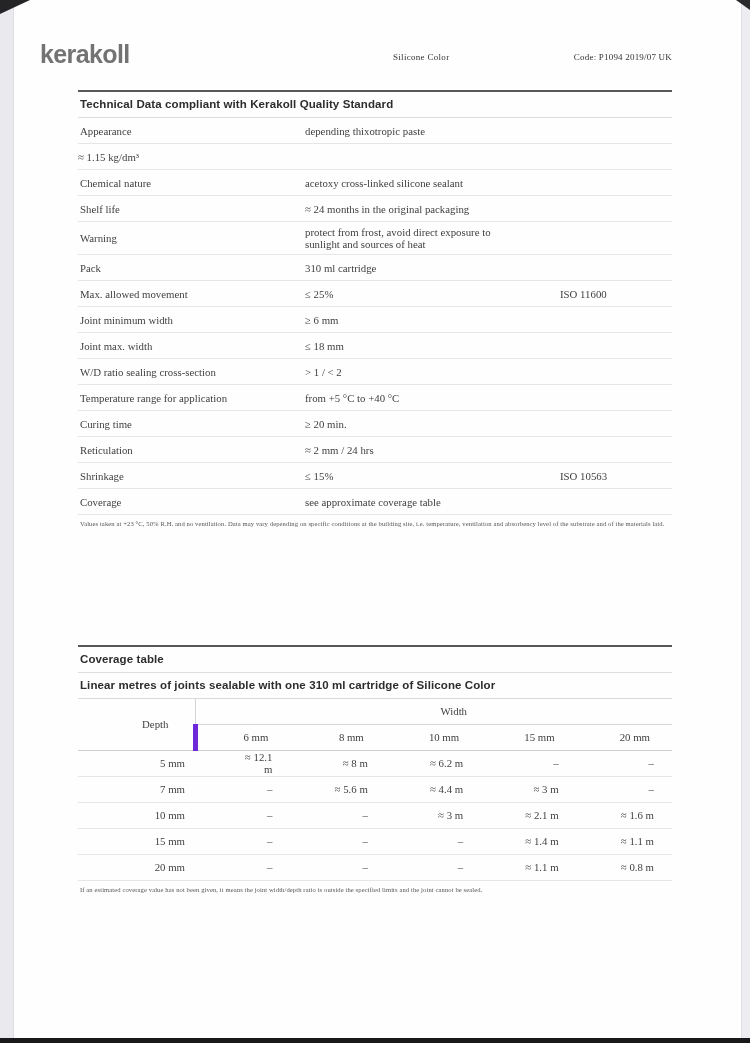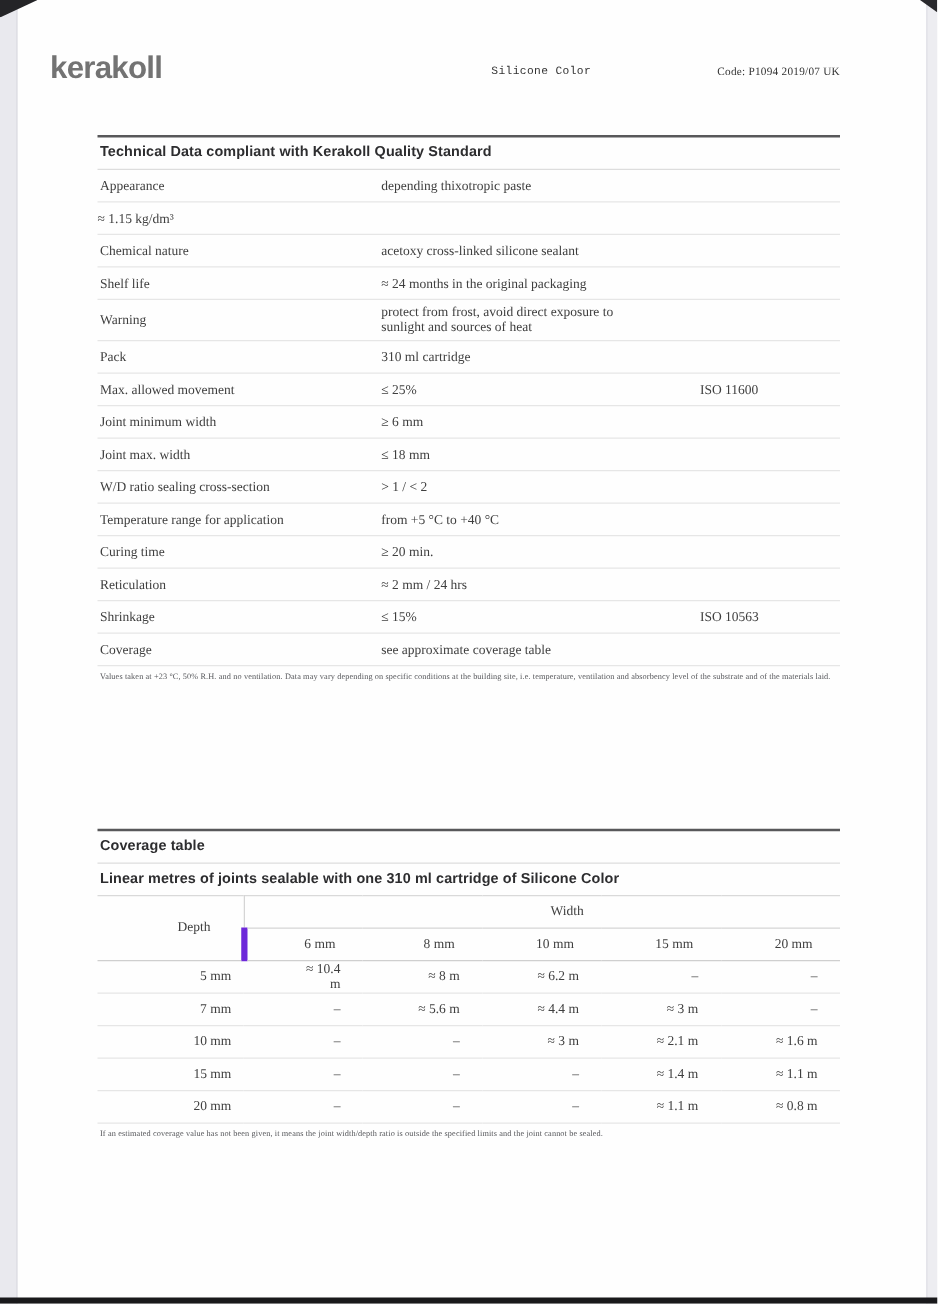--- a/index.html
+++ b/index.html
@@ -15,25 +15,25 @@
 
   
   .edge-left  { position: absolute; left: 0; top: 0; width: 14px; height: 100%; background: #e9e9ee; border-right: 1px solid #dcdce2; }
   .edge-right { position: absolute; right: 0; top: 0; width: 9px; height: 100%; background: #ededf1; border-left: 1px solid #e0e0e6; }
   .edge-bottom { position: absolute; left: 0; bottom: 0; width: 100%; height: 5px; background: #19191b; }
   .corner-tl { position: absolute; left: 0; top: 0; width: 30px; height: 14px; background: #242427; clip-path: polygon(0 0, 100% 0, 0 100%); }
   .corner-tr { position: absolute; right: 0; top: 0; width: 14px; height: 10px; background: #2a2a2d; clip-path: polygon(0 0, 100% 0, 100% 100%); }
 
   
   .logo { position: absolute; left: 40px; top: 40px; font-family: "Liberation Sans", sans-serif; font-weight: 700; font-size: 25px; letter-spacing: -0.6px; color: #737373; }
-  .product-name { position: absolute; left: 393px; top: 52px; font-size: 9px; color: #333; letter-spacing: 0.3px; font-family: Liberation Mono, monospace; }
+  .product-name { position: absolute; left: 393px; top: 52px; font-size: 9px; color: #333; letter-spacing: 0.3px; }
   .code-text { position: absolute; left: 78px; top: 52px; width: 594px; text-align: right; font-size: 9px; color: #333; letter-spacing: 0.2px; }
 
   
-  .main { position: absolute; left: 78px; top: 108px; width: 594px; }
+  .main { position: absolute; left: 78px; top: 90px; width: 594px; }
 
   .rule-dark { border: none; border-top: 2px solid #58585a; }
   .rule-light { border: none; border-top: 1px solid #dddddd; }
 
   .section-title {
     font-family: "Liberation Sans", sans-serif; font-weight: 700;
     font-size: 11.5px; color: #2d2d2f; padding: 6px 2px 7px 2px; letter-spacing: 0.1px;
   }
 
   
@@ -173,21 +173,21 @@
         </tr>
         <tr>
           <th class="sub-h first">6 mm</th>
           <th class="sub-h">8 mm</th>
           <th class="sub-h">10 mm</th>
           <th class="sub-h">15 mm</th>
           <th class="sub-h">20 mm</th>
         </tr>
         <tr>
           <td class="depth-v">5 mm</td>
-          <td class="cov-v">≈ 10.4 m</td>
+          <td class="cov-v">≈ 12.1 m</td>
           <td class="cov-v">≈ 8 m</td>
           <td class="cov-v">≈ 6.2 m</td>
           <td class="cov-v">–</td>
           <td class="cov-v">–</td>
         </tr>
         <tr>
           <td class="depth-v">7 mm</td>
           <td class="cov-v">–</td>
           <td class="cov-v">≈ 5.6 m</td>
           <td class="cov-v">≈ 4.4 m</td>

